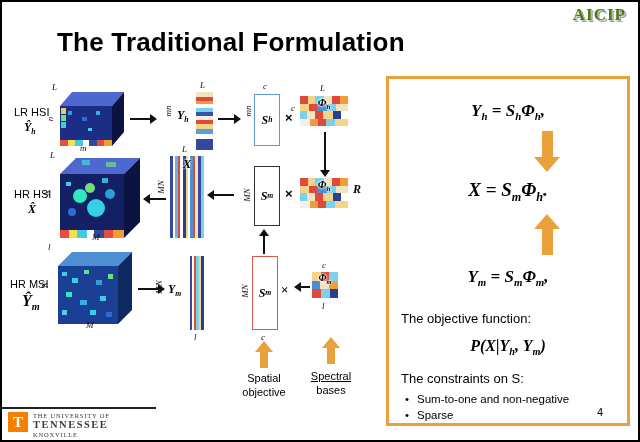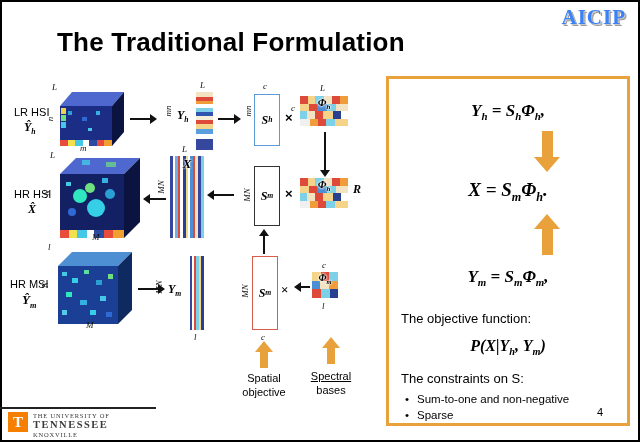--- a/index.html
+++ b/index.html
@@ -5,21 +5,21 @@
   :root{ --accent:#E9A23B; }
   html,body{margin:0;padding:0;background:#888;}
   #slide{position:relative;width:640px;height:442px;background:#fff;border:2px solid #000;box-sizing:border-box;overflow:hidden;font-family:"Liberation Sans",sans-serif;color:#000;}
   .abs{position:absolute;}
   .sans{font-family:"Liberation Sans",sans-serif;}
   .math{font-family:"Liberation Serif",serif;font-style:italic;font-weight:bold;}
   sub{font-size:64%;line-height:0;}
   .dim{font-family:"Liberation Serif",serif;font-style:italic;font-size:9px;color:#111;}
   .rot{display:inline-block;transform:rotate(-90deg);}
   .title{font-size:26px;font-weight:bold;letter-spacing:0.2px;}
-  .logo1{font-family:"Liberation Serif",serif;font-weight:bold;font-size:21px;letter-spacing:1px;color:#3b82f6;text-shadow:1px 1px 0 #c9c9c9,2px 2px 0 #9a9a9a;}
+  .logo1{font-family:"Liberation Serif",serif;font-weight:bold;font-size:17px;letter-spacing:1px;color:#4d7c0f;text-shadow:1px 1px 0 #c9c9c9,2px 2px 0 #9a9a9a;}
   .logo2{font-family:"Liberation Serif",serif;font-weight:bold;font-size:19px;letter-spacing:1px;color:#5E8FB5;text-shadow:1px 1px 0 #c9c9c9,2px 2px 0 #9a9a9a;}
   .panel{position:absolute;left:386px;top:76px;width:244px;height:350px;border:3px solid var(--accent);box-sizing:border-box;background:#fff;}
   .eq{position:absolute;left:0;width:100%;text-align:center;font-family:"Liberation Serif",serif;font-style:italic;font-weight:bold;}
   .sbox{position:absolute;background:#fff;display:flex;align-items:center;justify-content:center;font-family:"Liberation Serif",serif;font-style:italic;font-weight:bold;font-size:12px;box-sizing:border-box;}
   .mtx{position:absolute;display:flex;align-items:flex-start;justify-content:center;}
   .ovl{font-family:"Liberation Serif",serif;font-style:italic;font-weight:bold;text-shadow:0 0 2px #fff,0 0 2px #fff,0 0 3px #fff;}
   .times{position:absolute;font-size:13px;font-weight:bold;}
   
   .arrow-r{position:absolute;height:2px;background:#111;}
   .arrow-r::after{content:"";position:absolute;right:-7px;top:-4px;width:0;height:0;border-left:7px solid #111;border-top:5px solid transparent;border-bottom:5px solid transparent;}
@@ -175,21 +175,21 @@
     <rect x="40" y="32" width="6" height="5" fill="#2a9fd4"></rect>
     <rect x="10" y="44" width="6" height="5" fill="#2fe8c0"></rect>
     <rect x="24" y="52" width="7" height="5" fill="#35b0e0"></rect>
     <rect x="44" y="48" width="6" height="5" fill="#45c8e8"></rect>
     <rect x="52" y="26" width="5" height="5" fill="#6fe07e"></rect>
     <rect x="34" y="62" width="6" height="5" fill="#35d0e8"></rect>
     <rect x="50" y="64" width="6" height="5" fill="#2f6ad4"></rect>
     <rect x="6" y="62" width="5" height="5" fill="#58c8e8"></rect>
   </svg>
   <div class="abs sans" style="left:10px;top:278px;font-size:11px;">HR MSI</div>
-  <div class="abs math" style="left:22px;top:292px;font-size:13px;text-align:right;"><span>Ŷ</span><sub>m</sub></div>
+  <div class="abs math" style="left:22px;top:292px;font-size:16px;text-align:right;"><span>Ŷ</span><sub>m</sub></div>
   <span class="abs dim" style="left:48px;top:242px;">l</span>
   <span class="abs dim rot" style="left:42px;top:280px;">N</span>
   <span class="abs dim" style="left:86px;top:320px;">M</span>
 
   <div class="arrow-r" style="left:138px;top:288px;width:20px;"></div>
 
   <span class="abs dim rot" style="left:152px;top:282px;">MN</span>
   <div class="abs math" style="left:168px;top:282px;font-size:12px;"><span>Y</span><sub>m</sub></div>
   <div class="abs stripes-ym" style="left:190px;top:256px;width:14px;height:74px;"></div>
   <span class="abs dim" style="left:194px;top:332px;">l</span>

